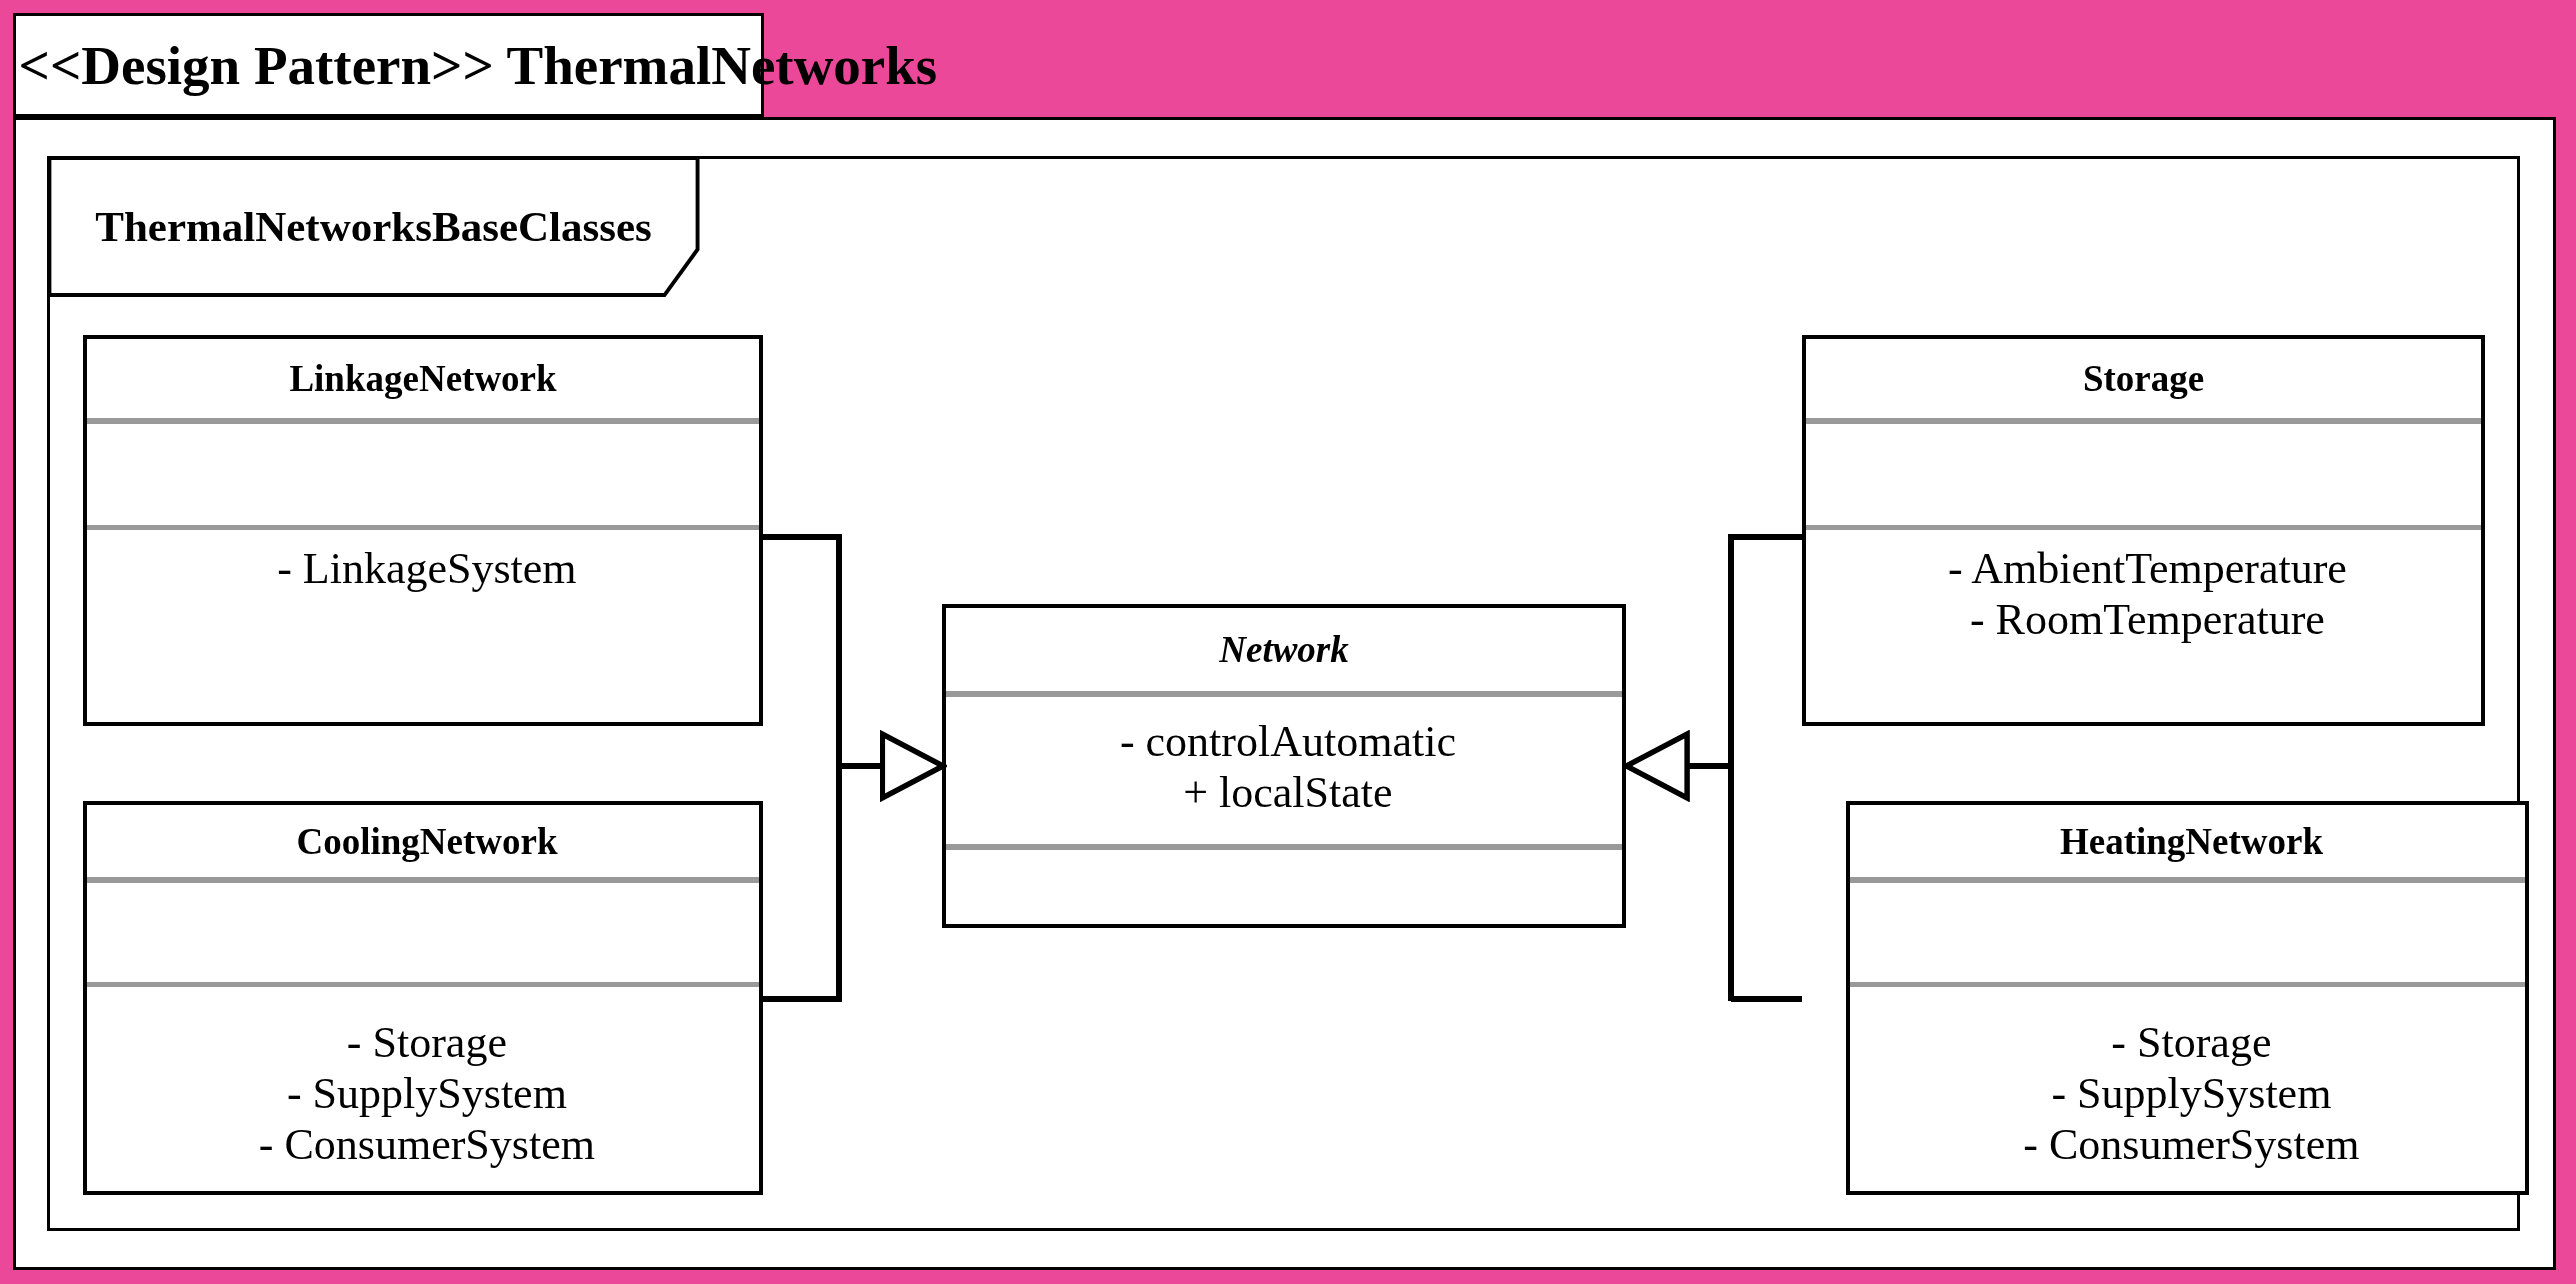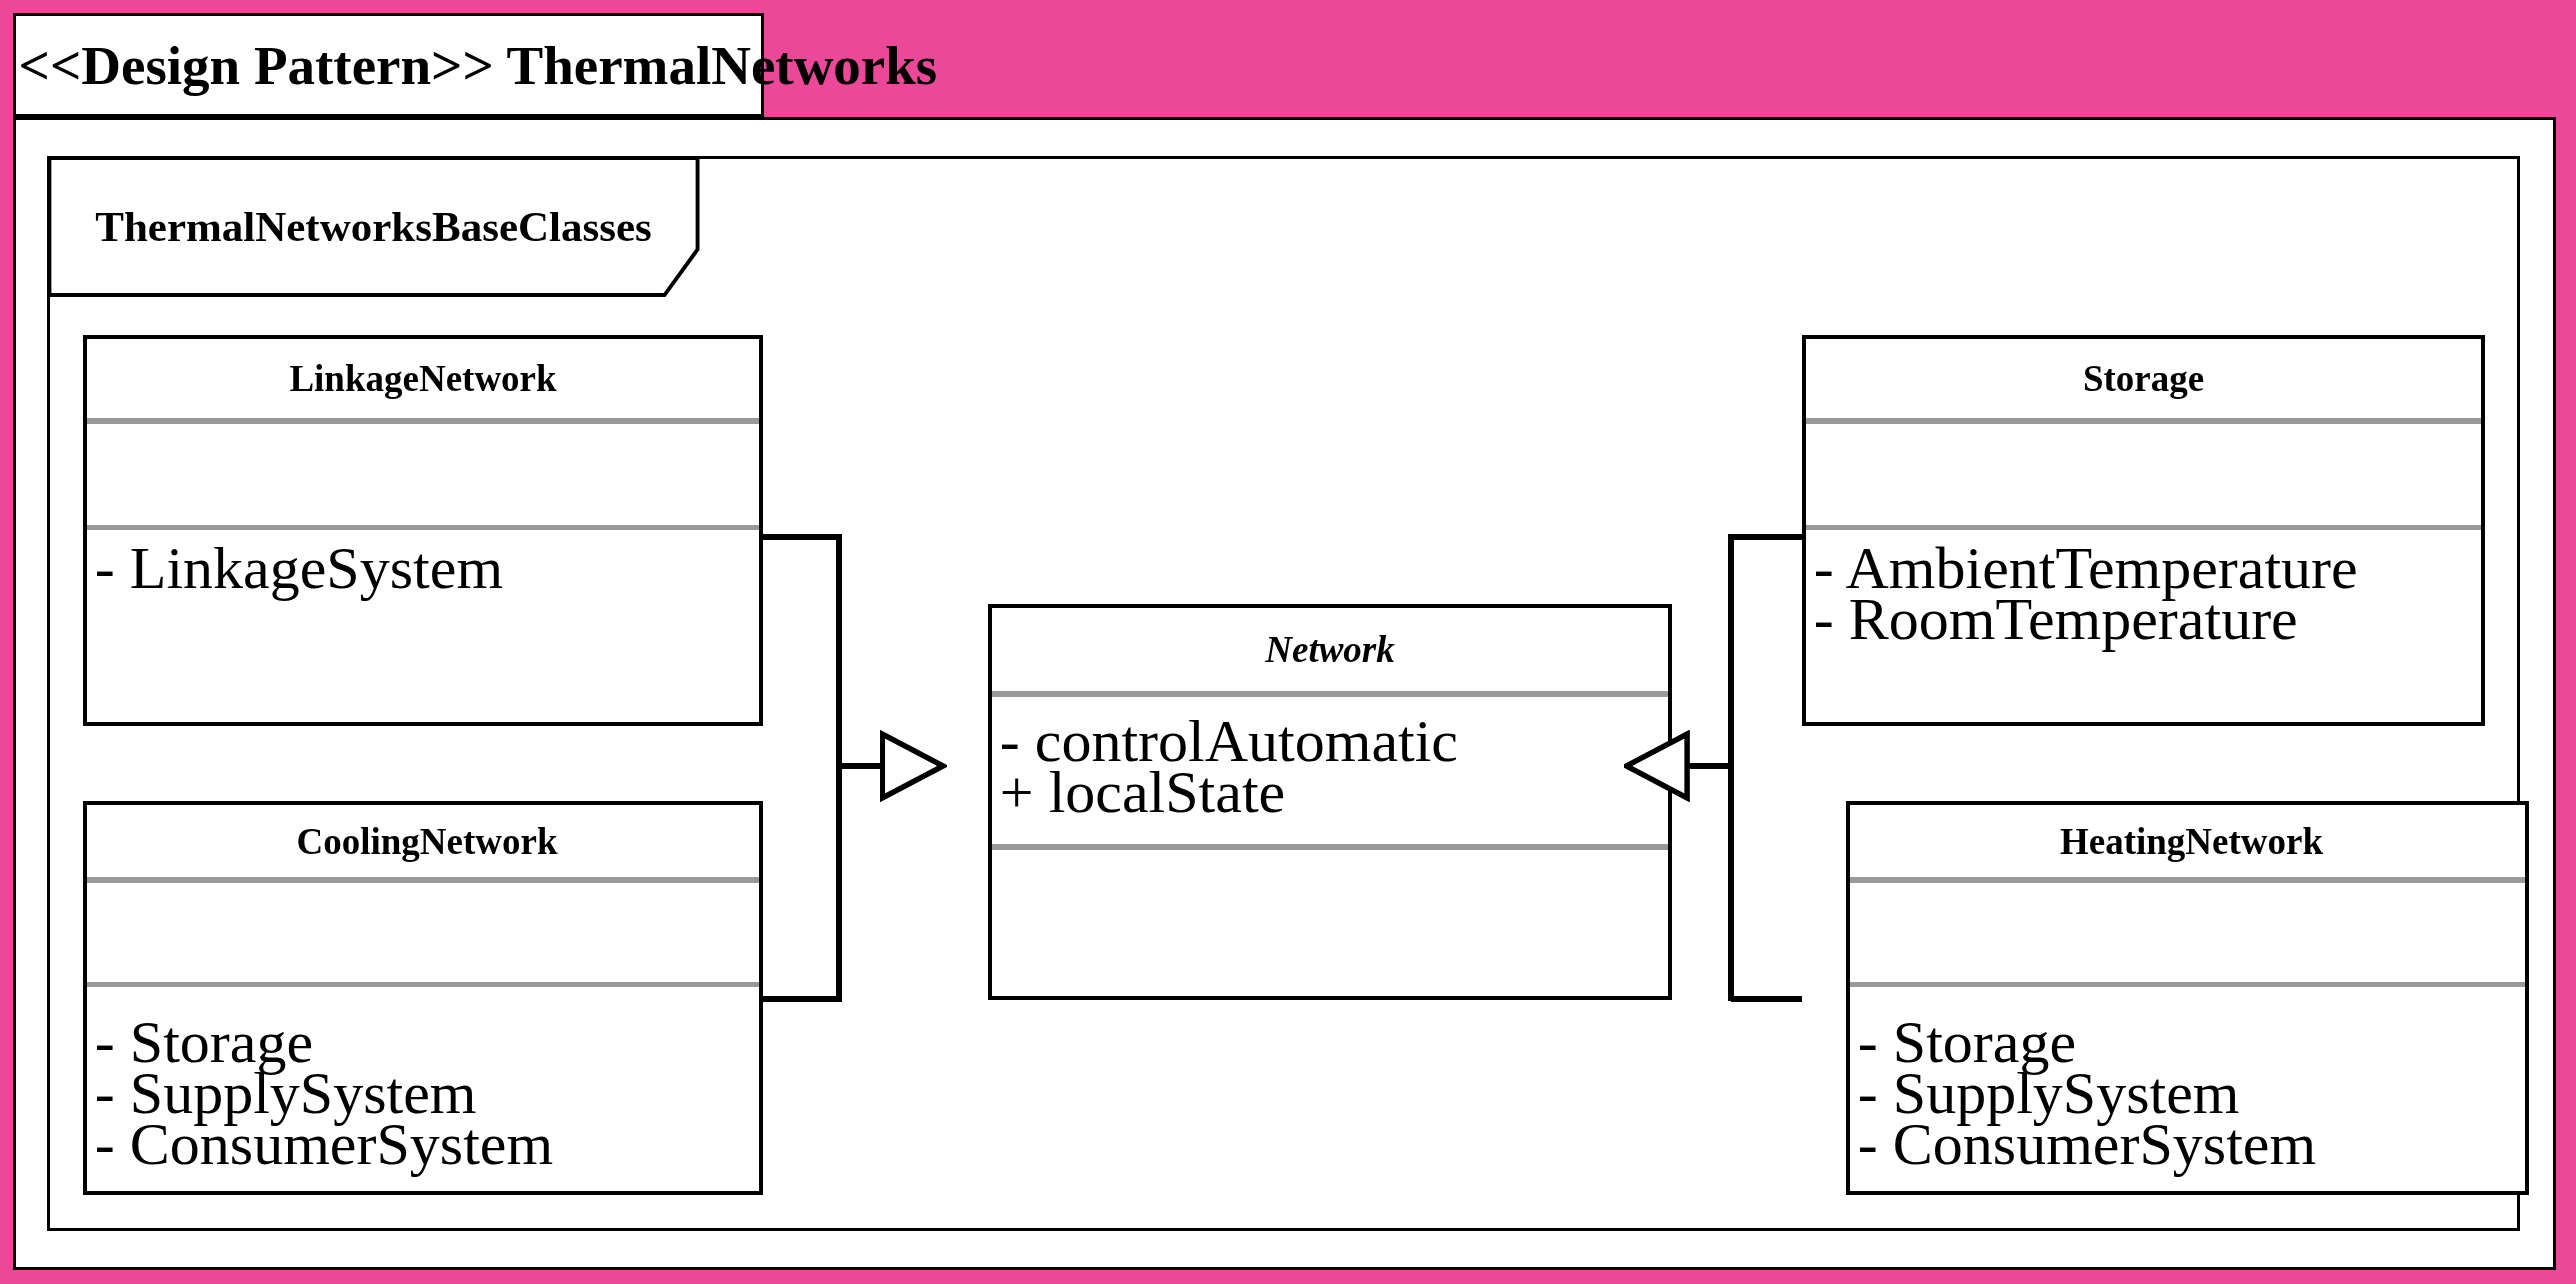--- a/index.html
+++ b/index.html
@@ -91,28 +91,29 @@
   .sep {
     flex: none;
     height: 5.5px;
     background: #999999;
   }
   .comp {
     flex: none;
     overflow: hidden;
   }
   .attrs {
-    font-size: 60px;
+    font-size: 44px;
     line-height: 51px;
     padding-left: 7.8px;
     white-space: nowrap;
+    text-align: center;
   }
   #cls-linkage  { left: 83px;  top: 335px;  width: 680px; height: 391px; }
   #cls-cooling  { left: 83px;  top: 801px; width: 680px; height: 394px; }
-  #cls-network  { left: 942px; top: 604px;  width: 684px; height: 396px; margin-left: 46px; }
+  #cls-network  { left: 942px; top: 604px;  width: 684px; height: 324px; }
   #cls-ambiance { left: 1802px; top: 335px;  width: 683px; height: 391px; }
   #cls-heating  { left: 1846px; top: 801px; width: 683px; height: 394px; }
 
   
   .top-box .title { height: 79px; }
   .top-box .empty { height: 101px; }
   .top-box .attrs { height: 190px; padding-top: 12.5px; }
   
   .bottom-box .title { height: 72px; margin-left: 8px; }
   .bottom-box .empty { height: 99px; }

